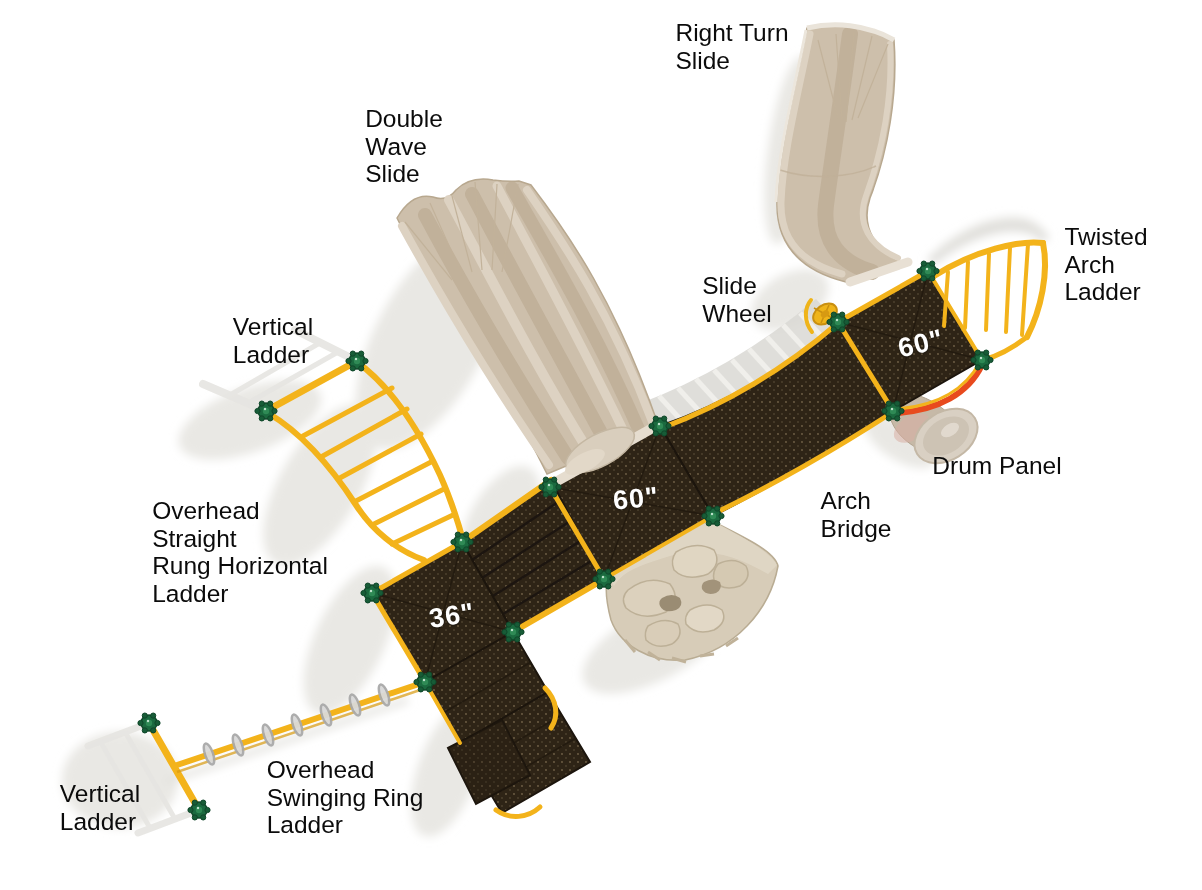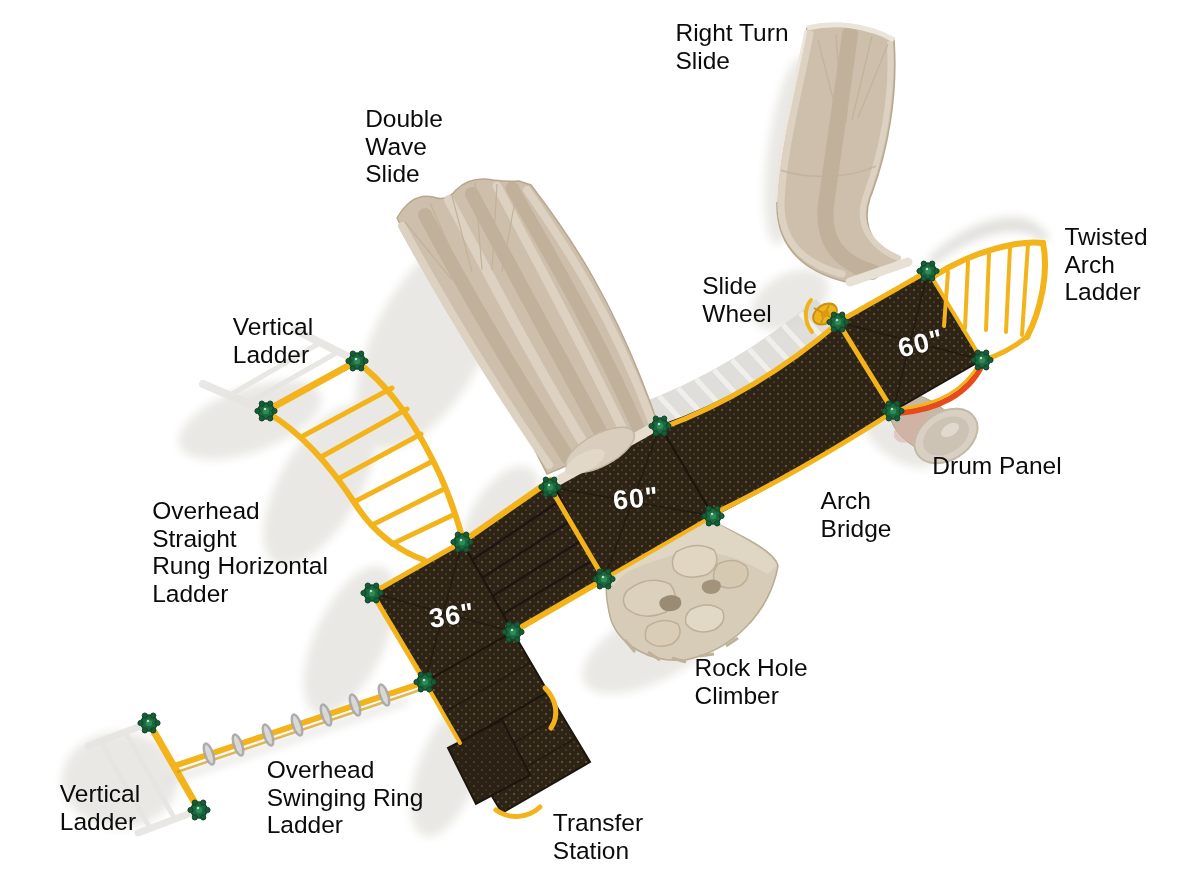--- a/index.html
+++ b/index.html
@@ -314,26 +314,22 @@
 Wheel</div>
   <div class="lbl" data-name="label-vertical-ladder-top">Vertical
 Ladder</div>
   <div class="lbl" data-name="label-drum-panel">Drum Panel</div>
   <div class="lbl" data-name="label-arch-bridge">Arch
 Bridge</div>
   <div class="lbl" data-name="label-overhead-straight-rung-horizontal-ladder">Overhead
 Straight
 Rung Horizontal
 Ladder</div>
-  <div class="lbl" data-name="label-rock-hole-climber">Rock Hole
-Climber</div>
   <div class="lbl" data-name="label-vertical-ladder-bottom">Vertical
 Ladder</div>
   <div class="lbl" data-name="label-overhead-swinging-ring-ladder">Overhead
 Swinging Ring
 Ladder</div>
-  <div class="lbl" data-name="label-transfer-station">Transfer
-Station</div>
 
   <div class="dlbl" data-name="deck-height-label-right">60"</div>
   <div class="dlbl" data-name="deck-height-label-middle">60"</div>
   <div class="dlbl" data-name="deck-height-label-left">36"</div>
 </div>
 
 </body></html>

